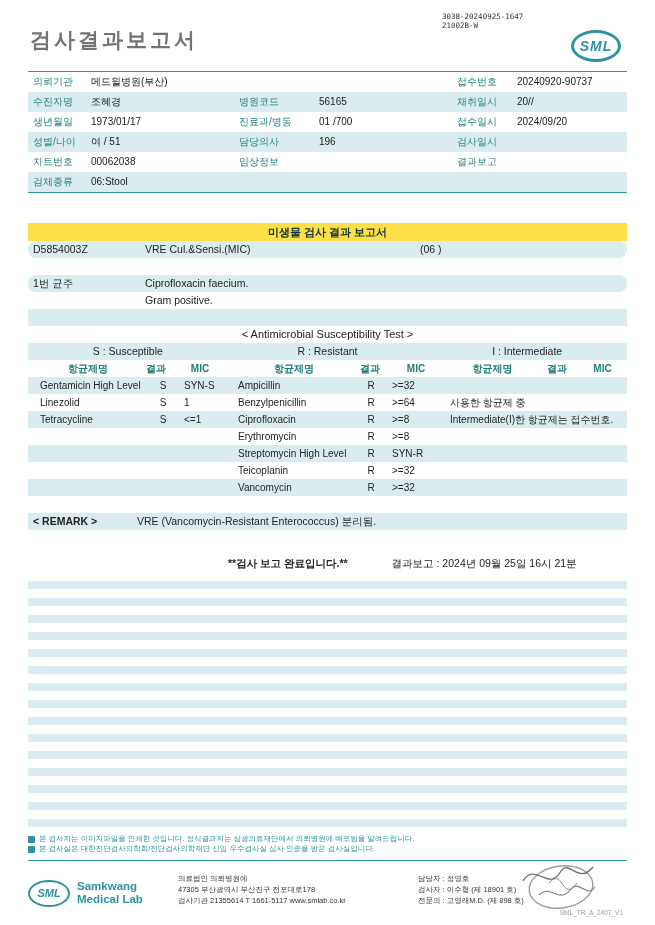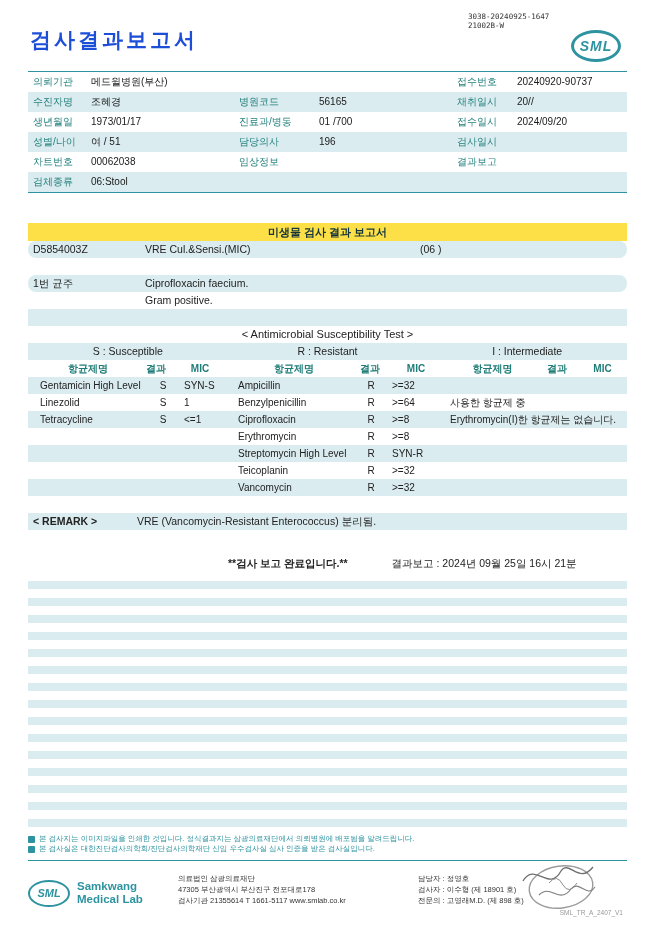--- a/index.html
+++ b/index.html
@@ -7,22 +7,22 @@
   .page {
     width:655px; height:925px; background:#ffffff; margin:0 auto;
     font-family:"Liberation Sans","DejaVu Sans",sans-serif;
     color:#222; position:relative; display:flex; flex-direction:column;
     overflow:hidden;
   }
 
   
   .top { position:relative; height:72px; margin:0 28px; border-bottom:1.5px solid #2e93a0; }
   .doc-title { position:absolute; left:2px; top:26px; font-size:21px; font-weight:bold;
-    color:#1d4ed8; letter-spacing:3px; }
-  .barcode-text { position:absolute; left:440px; top:12px; font-size:7.5px; line-height:9px; color:#333;
+    color:#737373; letter-spacing:3px; }
+  .barcode-text { position:absolute; left:414px; top:12px; font-size:7.5px; line-height:9px; color:#333;
     font-family:"DejaVu Sans Mono",monospace; }
   .logo-mark { position:absolute; right:6px; top:30px; width:50px; height:32px;
     border:3px solid #2e93a0; border-radius:50%; display:flex; align-items:center; justify-content:center; }
   .logo-mark span { color:#2e93a0; font-weight:bold; font-style:italic; font-size:14px; letter-spacing:1px; }
 
   
   .info-table { margin:0 28px; border-bottom:1.5px solid #2e93a0; }
   .info-row { display:grid; grid-template-columns:58px 148px 80px 138px 60px 1fr;
     height:20px; line-height:20px; font-size:10px; padding-left:5px; }
   .info-row .lbl { color:#23807c; }
@@ -197,21 +197,21 @@
       <div class="mic">&gt;=64</div>
       <div class="note">사용한 항균제 중</div>
     </div>
     <div class="row17 ast-row stripe">
       <div>Tetracycline</div>
       <div class="res">S</div>
       <div class="mic">&lt;=1</div>
       <div>Ciprofloxacin</div>
       <div class="res">R</div>
       <div class="mic">&gt;=8</div>
-      <div class="note">Erythromycin(I)한 항균제는 없습니다.</div>
+      <div class="note">Intermediate(I)한 항균제는 접수번호.</div>
     </div>
     <div class="row17 ast-row">
       <div></div>
         <div class="res"></div>
         <div class="mic"></div>
       <div>Erythromycin</div>
       <div class="res">R</div>
       <div class="mic">&gt;=8</div>
       <div class="note"></div>
     </div>
@@ -278,21 +278,21 @@
     <div class="f-logo">
       <div class="f-logo-mark">
         <span>SML</span>
       </div>
       <div class="f-logo-name">
         <div>Samkwang</div>
         <div>Medical Lab</div>
       </div>
     </div>
     <div class="f-addr">
-      <div>의료법인 삼광의료재단</div>
+      <div>의료법인 의뢰병원에</div>
       <div>47305 부산광역시 부산진구 전포대로178</div>
       <div>검사기관 21355614 T 1661-5117 www.smlab.co.kr</div>
     </div>
     <div class="f-staff">
       <div>담당자 : 정영호</div>
       <div>검사자 : 이수형 (제 18901 호)</div>
       <div>전문의 : 고영래M.D. (제 898 호)</div>
     </div>
     <svg class="stamp" width="90" height="62" viewBox="0 0 90 62">
       <ellipse cx="52" cy="34" rx="32" ry="21" fill="none" stroke="#8a8a8a" stroke-width="1.4" transform="rotate(-8 52 34)"></ellipse>

